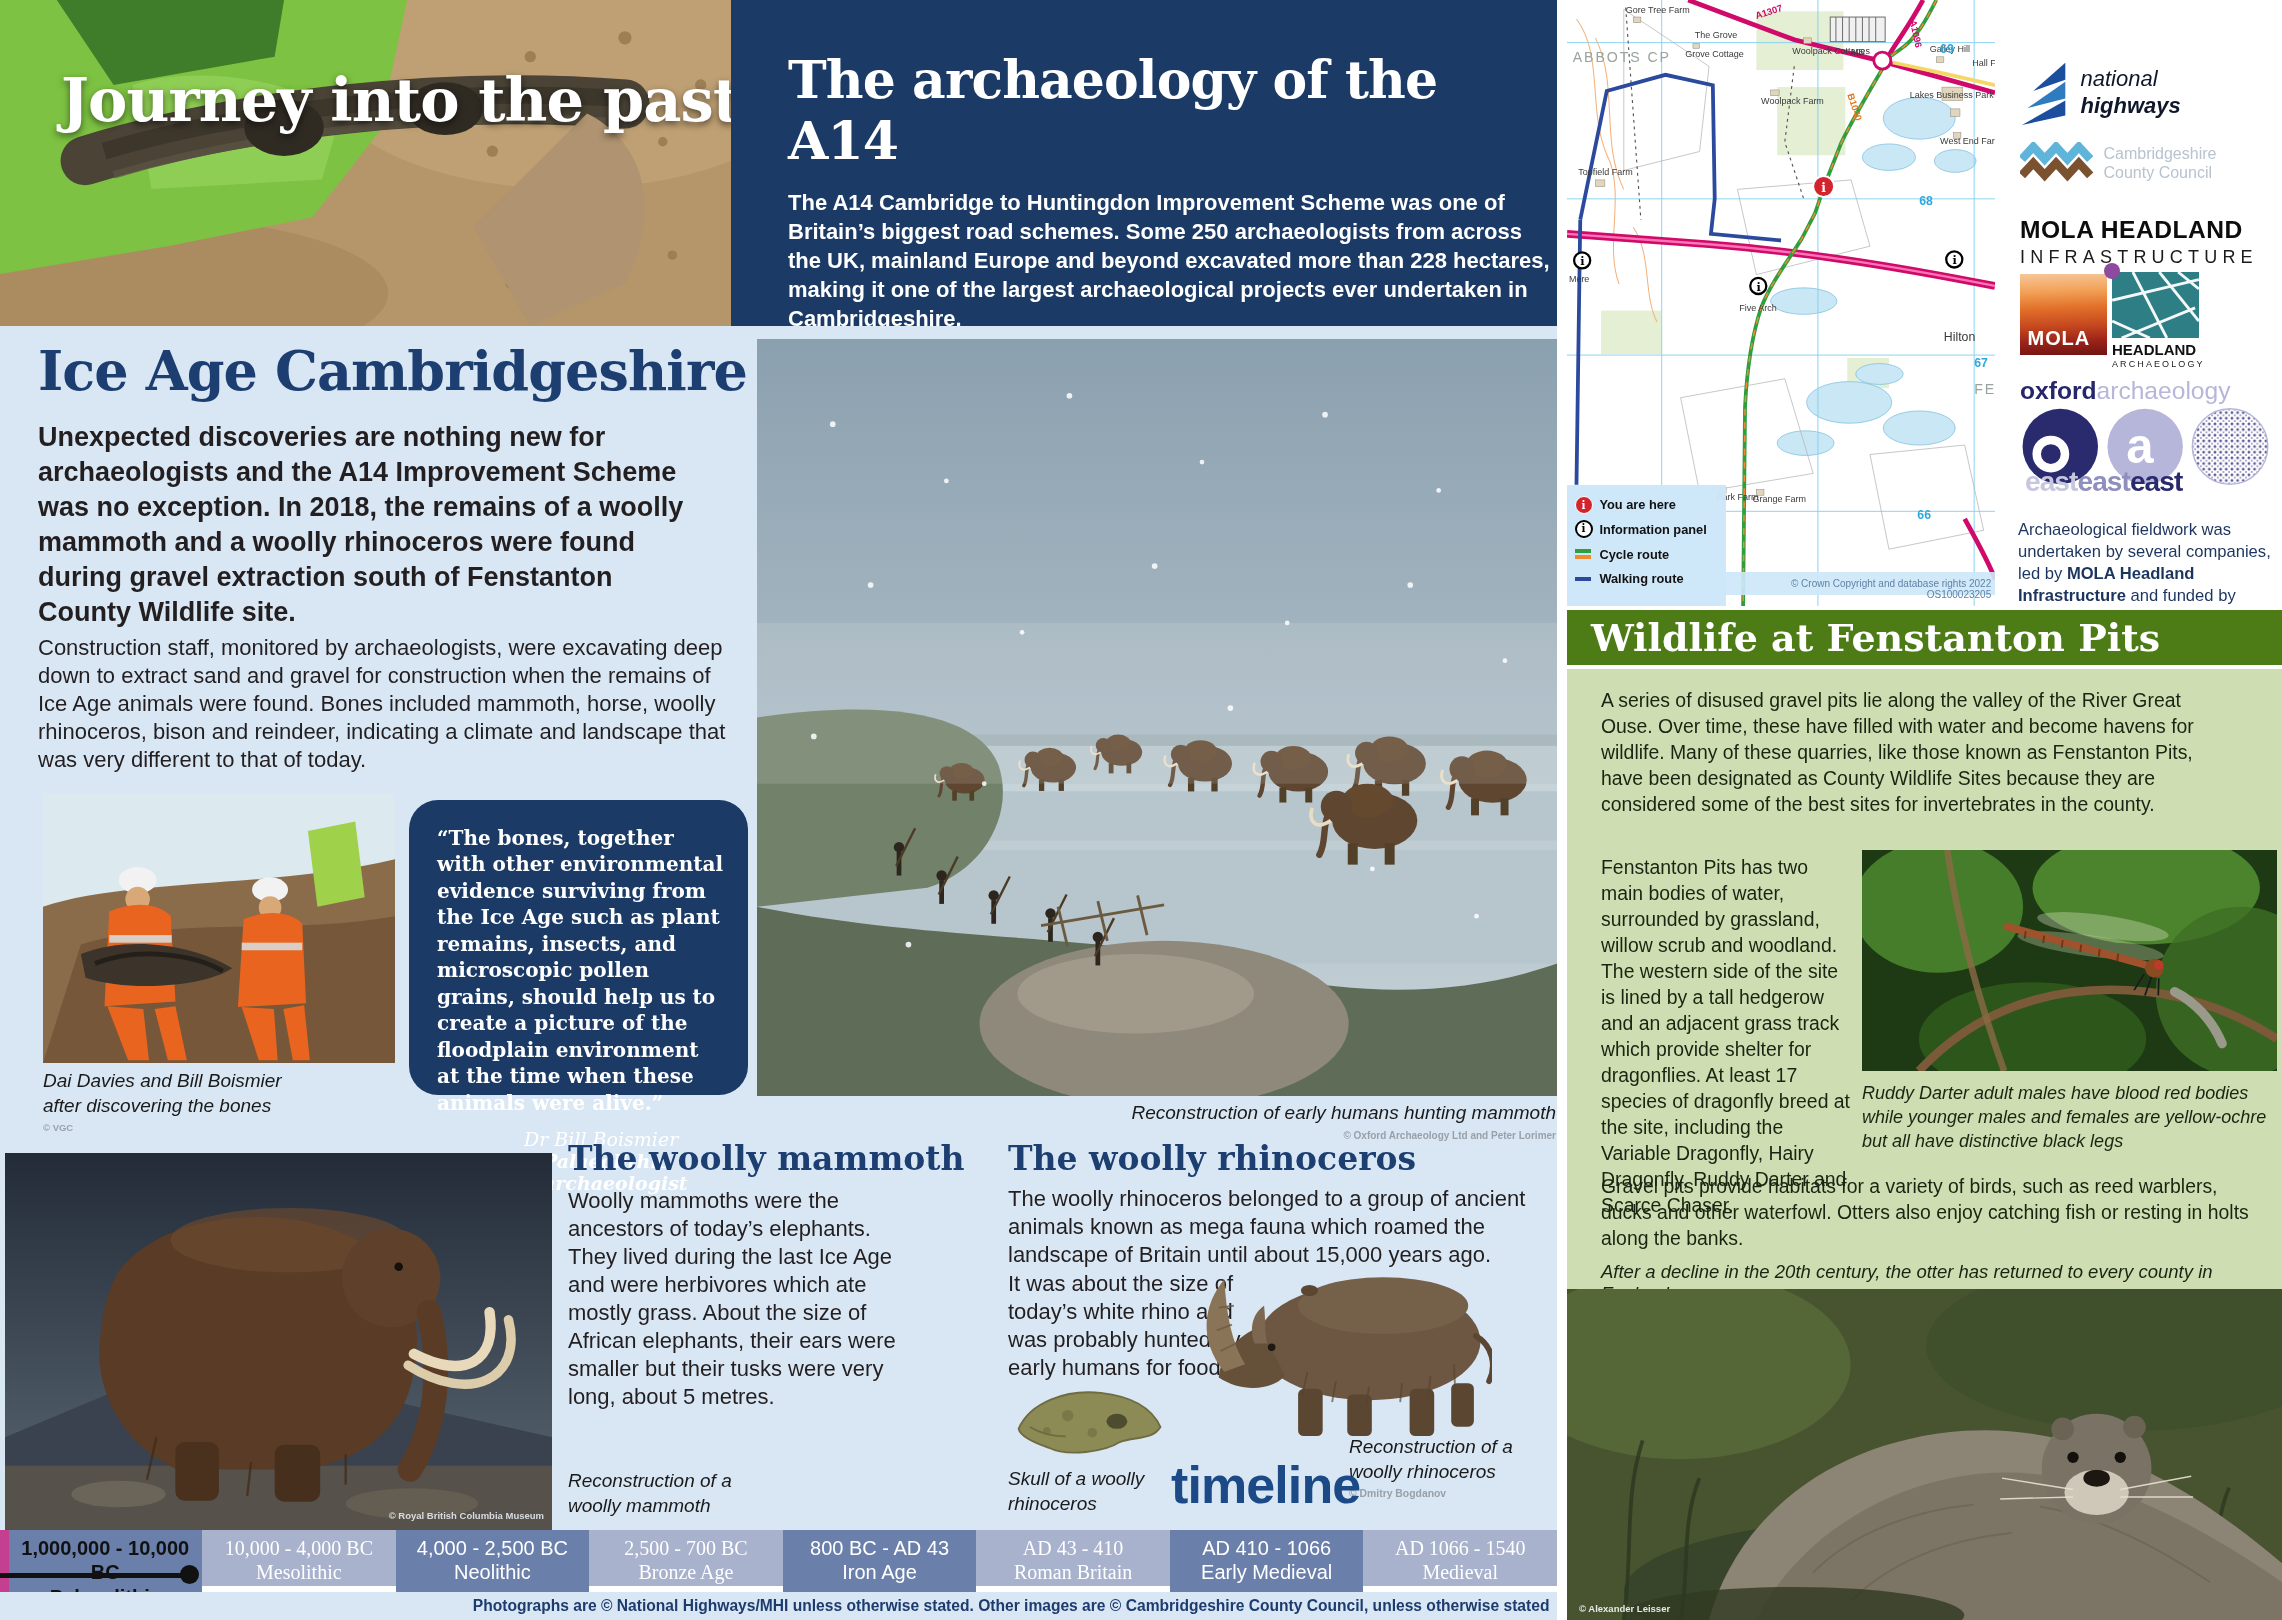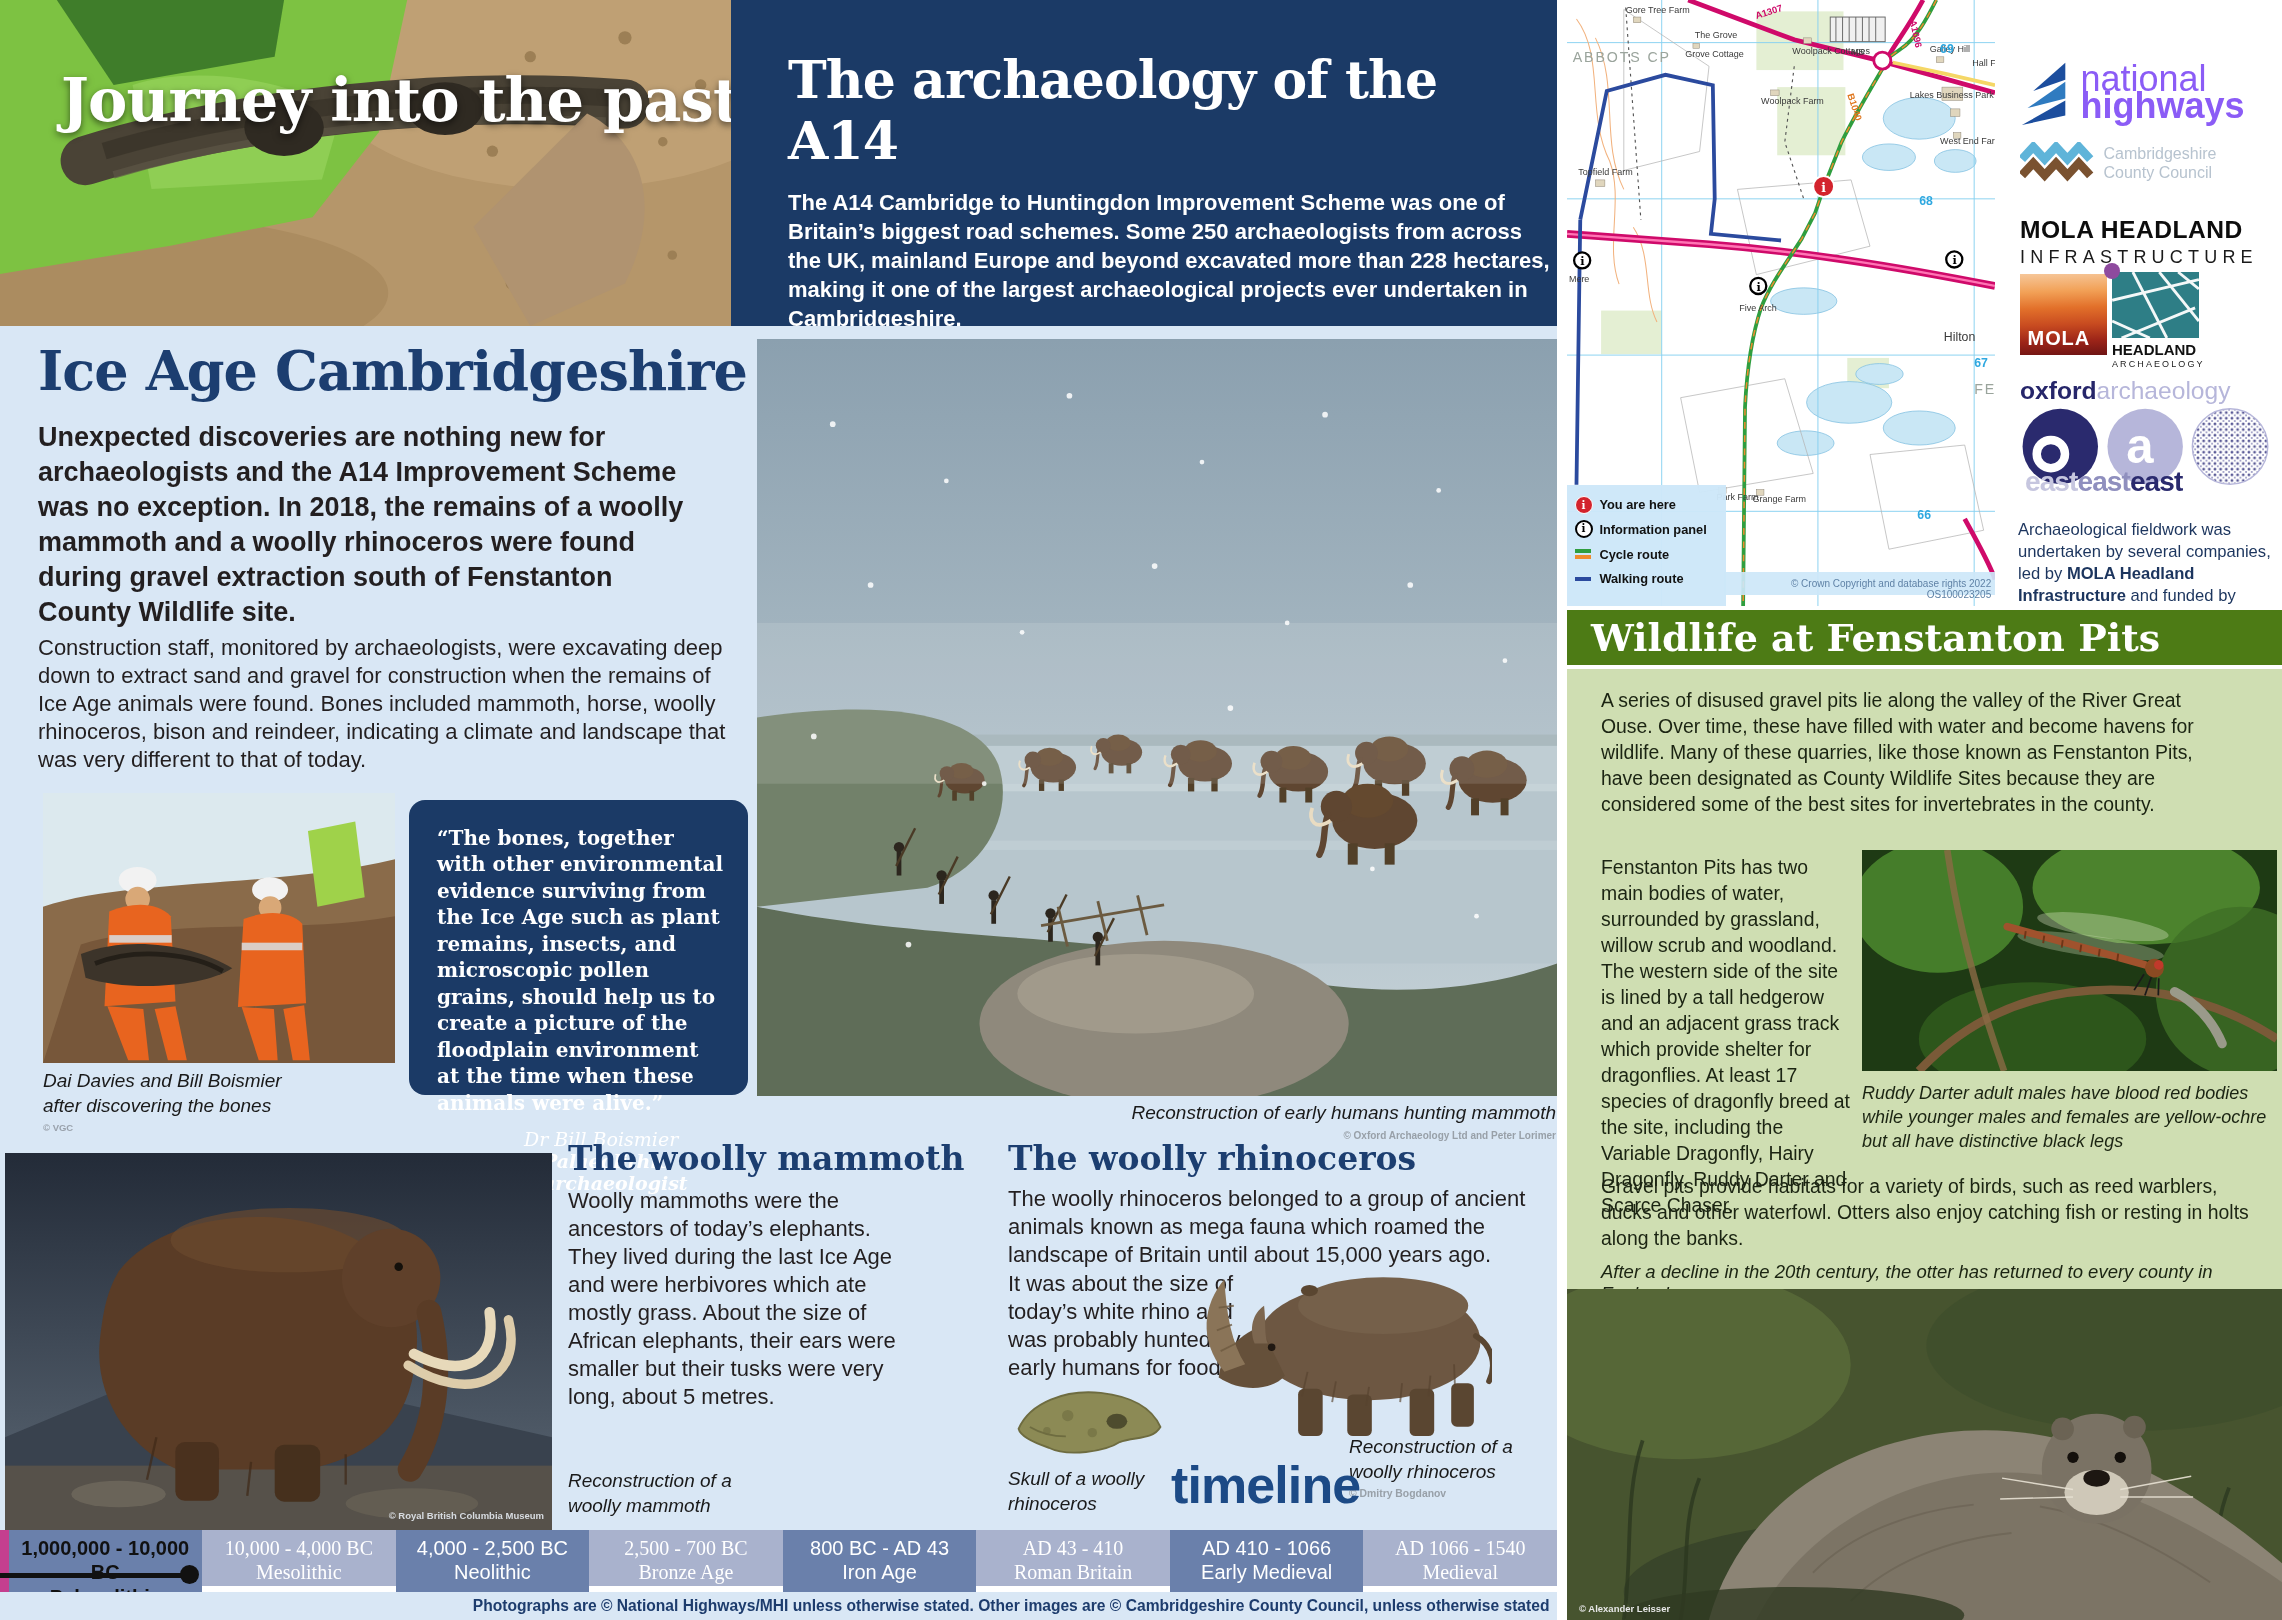--- a/index.html
+++ b/index.html
@@ -20,21 +20,21 @@
   .navy-body{margin-top:17px;width:762px;font-size:22px;line-height:29px;font-weight:bold;}
 
   
   .lightblue{left:0;top:326px;width:1557px;height:1204px;background:#d9e7f5;}
   .iceage-title{left:38px;top:339px;font-size:54px;font-weight:800;color:#1c3e70;letter-spacing:-0.9px;}
   .iceage-intro{left:38px;top:420px;width:667px;font-size:27px;line-height:35px;font-weight:bold;}
   .iceage-body{left:38px;top:634px;width:700px;font-size:22px;line-height:28px;}
   .men-photo{left:43px;top:793px;width:352px;height:270px;overflow:hidden;}
   .men-caption{left:43px;top:1069px;width:341px;font-style:italic;font-size:19px;line-height:24.6px;color:#1a1a1a;}
   .men-credit{left:43px;top:1122px;font-size:9.5px;font-weight:bold;color:#9aa2ac;}
-  .quote-box{left:409px;top:800px;width:339px;height:295px;background:#1b3a66;border-radius:16px;
+  .quote-box{left:409px;top:800px;width:339px;height:295px;background:#1b3a66;border-radius:29px;
              box-sizing:border-box;padding:24.6px 21px 0 28px;color:#fff;}
   .quote-text{font-size:20px;line-height:26.5px;font-weight:bold;}
   .quote-attr1{margin-top:12.3px;padding-left:87px;font-size:19px;font-weight:normal;font-style:italic;}
   .quote-attr2{padding-left:106px;font-size:19px;font-weight:bold;font-style:italic;}
   .hunt-img{left:757px;top:339px;width:800px;height:757px;overflow:hidden;}
   .hunt-caption{left:946px;top:1102px;width:610px;text-align:right;font-style:italic;font-size:19px;color:#1a1a1a;}
   .hunt-credit{left:946px;top:1130px;width:610px;text-align:right;font-size:10px;font-weight:bold;color:#98a0a8;}
 
   .mammoth-photo{left:4.7px;top:1153px;width:547px;height:378px;overflow:hidden;}
   .mam-photo-credit{left:350px;top:1510px;width:194px;text-align:right;font-size:9.5px;font-weight:bold;color:#d7dbe0;}
@@ -74,21 +74,21 @@
   .ic-info{width:14px;height:14px;border-radius:50%;background:#fff;border:2.4px solid #000;color:#000;
            font-size:10.4px;font-weight:bold;text-align:center;line-height:13.2px;font-family:"DejaVu Serif",serif;}
   .ic-cycle{width:16px;height:9.5px;display:flex;flex-direction:column;justify-content:space-between;}
   .ic-cycle i{display:block;height:3.8px;}
   .ic-walk{width:16px;height:3.8px;background:#2b4a9e;}
   .map-credit{left:1724px;top:572px;width:271px;height:23px;background:rgba(205,231,249,.92);
               box-sizing:border-box;padding:5.7px 3.8px 0 0;text-align:right;font-size:10px;color:#5f82a6;}
 
   .logos-panel{left:1995px;top:0;width:288px;height:610px;background:#fff;}
   .nh-row{left:2020px;top:59px;display:flex;align-items:center;}
-  .nh-text{margin-left:9.5px;font-size:36px;color:#8b5cf6;line-height:27.4px;}
+  .nh-text{margin-left:9.5px;font-size:22px;color:#0f172a;line-height:27.4px;font-style:italic;}
   .nh-text b{display:block;font-weight:800;}
   .ccc-row{left:2020px;top:142px;display:flex;align-items:flex-end;}
   .ccc-text{margin-left:9.5px;font-size:16px;line-height:19px;color:#b7c3cf;}
   .mola-line1{left:2020px;top:216px;font-size:24.6px;font-weight:900;color:#0d0d0d;letter-spacing:0.5px;}
   .mola-line2{left:2020px;top:247px;font-size:18px;color:#1a1a1a;letter-spacing:5.2px;}
   .mola-sq{left:2020px;top:274px;width:87px;height:81px;
     background:linear-gradient(178deg,#f6c79a 0%,#f2a157 22%,#e2702a 42%,#c84b20 62%,#9c2418 82%,#6e1414 100%);}
   .mola-sq span{position:absolute;left:7.6px;bottom:4.7px;color:#fff;font-weight:900;font-size:20px;letter-spacing:0.9px;}
   .hl-sq{left:2112px;top:272px;width:87px;height:66px;background:#2e7e86;overflow:visible;}
   .hl-dot{position:absolute;left:-8.5px;top:-9.5px;width:16px;height:16px;border-radius:50%;background:#8e4a9e;}

